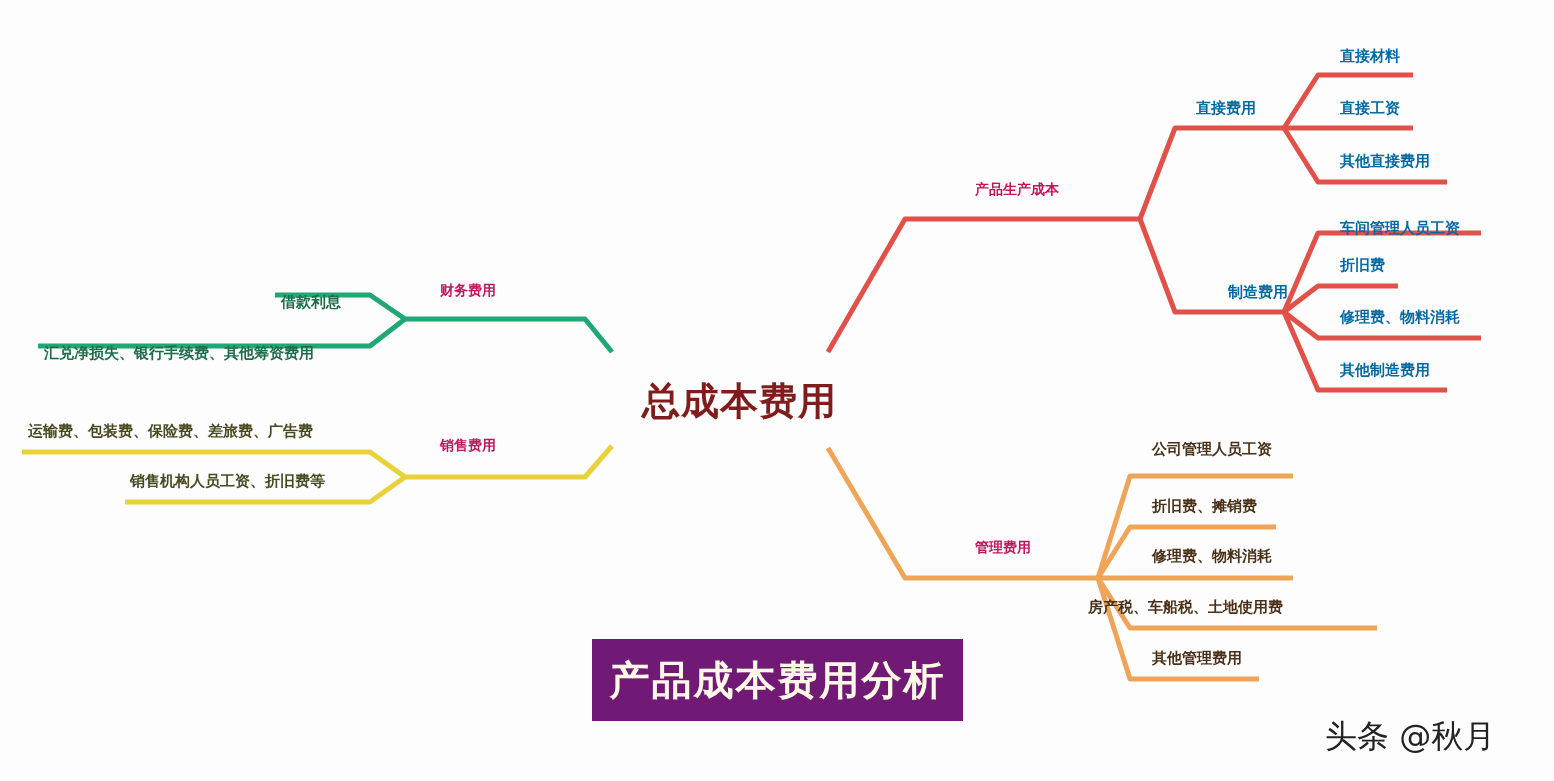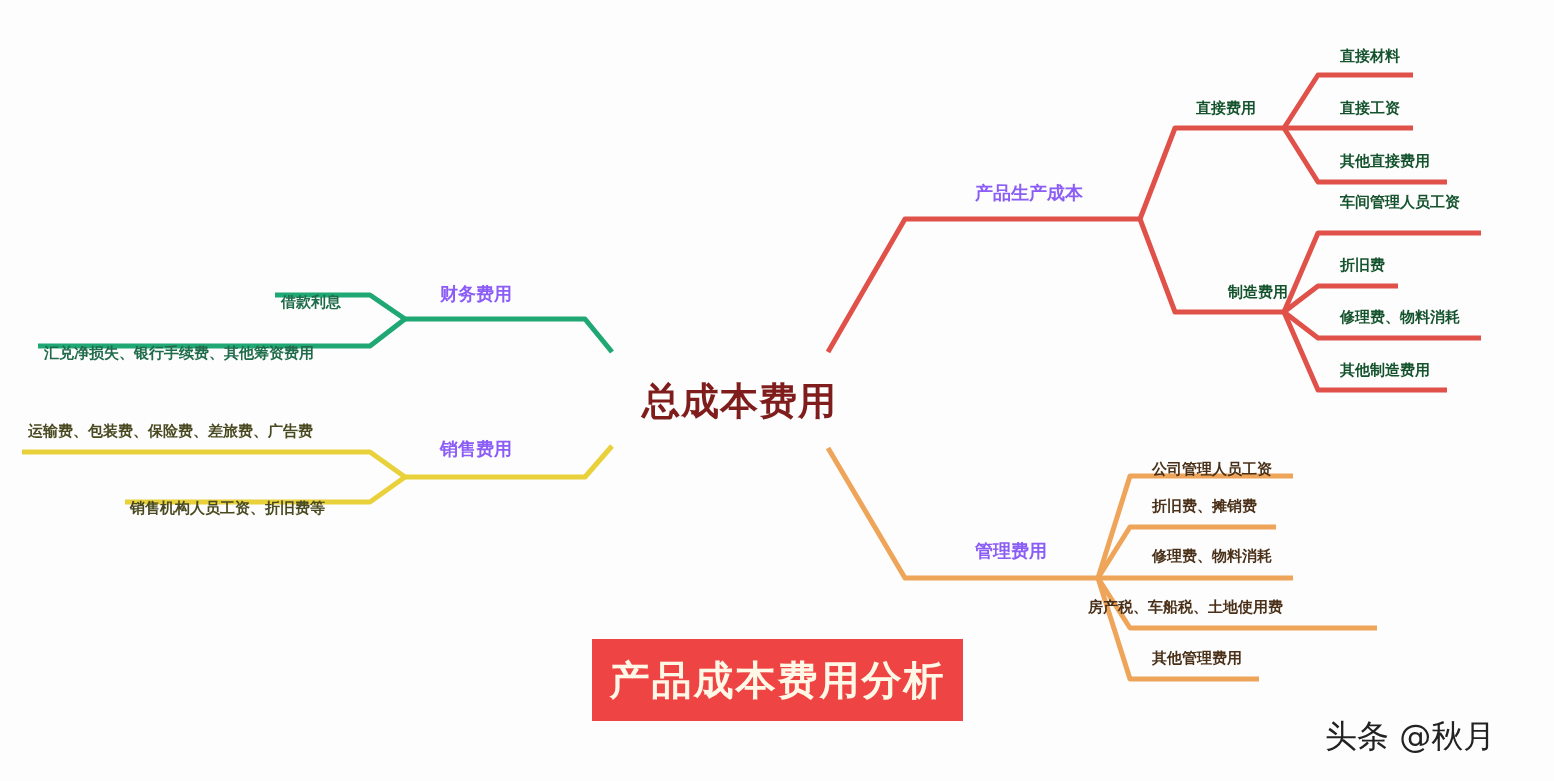--- a/index.html
+++ b/index.html
@@ -1,27 +1,27 @@
 <!DOCTYPE html>
 <html><head>
 <meta charset="utf-8">
 <style>
   html, body { margin:0; padding:0; }
   body { width:1554px; height:781px; background:#fdfdfd; position:relative; overflow:hidden;
          font-family:"DejaVu Sans","Liberation Sans",sans-serif; }
   svg.lines { position:absolute; left:0; top:0; }
   .t { position:absolute; white-space:nowrap; font-weight:bold; }
   .leaf { font-size:15px; }
-  .red { color:#14532d; }
+  .red { color:#0369a1; }
   .orange { color:#4a3018; }
   .green { color:#1f6b4a;margin-top:27px; }
   .yellow { color:#4a4a22; }
-  .branch { font-size:18px; color:#8b5cf6; }
+  .branch { font-size:14px; color:#be185d; }
   .center { font-size:38px; color:#7f1d1d; letter-spacing:1px; }
-  .banner { position:absolute; left:592px; top:639px; width:371px; height:82px; background:#ef4444;
+  .banner { position:absolute; left:592px; top:639px; width:371px; height:82px; background:#701a75;
             color:#fff8e6; font-size:40px; font-weight:bold; display:flex; align-items:center; justify-content:center; letter-spacing:2px; }
   .wm { position:absolute; left:1325px; top:715px; font-size:32px; color:#222; }
 </style>
 </head>
 <body>
 
 <svg class="lines" width="1554" height="781">
   <g fill="none" stroke-width="5" stroke-linejoin="round">
 
     <g stroke="#e0514a">
@@ -61,34 +61,34 @@
 </svg>
 
 <div class="t center" style="left:642px;top:376px;">总成本费用</div>
 
 <div class="t branch" style="left:975px;top:181px;">产品生产成本</div>
 <div class="t leaf red" style="left:1196px;top:99px;">直接费用</div>
 <div class="t leaf red" style="left:1340px;top:47px;">直接材料</div>
 <div class="t leaf red" style="left:1340px;top:99px;">直接工资</div>
 <div class="t leaf red" style="left:1340px;top:152px;">其他直接费用</div>
 <div class="t leaf red" style="left:1228px;top:283px;">制造费用</div>
-<div class="t leaf red" style="left:1340px;top:193px;">车间管理人员工资</div>
+<div class="t leaf red" style="left:1340px;top:219px;">车间管理人员工资</div>
 <div class="t leaf red" style="left:1340px;top:256px;">折旧费</div>
 <div class="t leaf red" style="left:1340px;top:308px;">修理费、物料消耗</div>
 <div class="t leaf red" style="left:1340px;top:361px;">其他制造费用</div>
 
 <div class="t branch" style="left:975px;top:539px;">管理费用</div>
-<div class="t leaf orange" style="left:1152px;top:460px;">公司管理人员工资</div>
+<div class="t leaf orange" style="left:1152px;top:440px;">公司管理人员工资</div>
 <div class="t leaf orange" style="left:1152px;top:497px;">折旧费、摊销费</div>
 <div class="t leaf orange" style="left:1152px;top:547px;">修理费、物料消耗</div>
 <div class="t leaf orange" style="left:1088px;top:598px;">房产税、车船税、土地使用费</div>
 <div class="t leaf orange" style="left:1152px;top:649px;">其他管理费用</div>
 
 <div class="t branch" style="left:440px;top:282px;">财务费用</div>
 <div class="t leaf green" style="left:281px;top:266px;">借款利息</div>
 <div class="t leaf green" style="left:44px;top:317px;">汇兑净损失、银行手续费、其他筹资费用</div>
 
 <div class="t branch" style="left:440px;top:437px;">销售费用</div>
 <div class="t leaf yellow" style="left:28px;top:422px;">运输费、包装费、保险费、差旅费、广告费</div>
-<div class="t leaf yellow" style="left:130px;top:499px;">销售机构人员工资、折旧费等</div>
+<div class="t leaf yellow" style="left:130px;top:472px;">销售机构人员工资、折旧费等</div>
 
 <div class="banner">产品成本费用分析</div>
 <div class="wm">头条 @秋月</div>
 
 </body></html>

